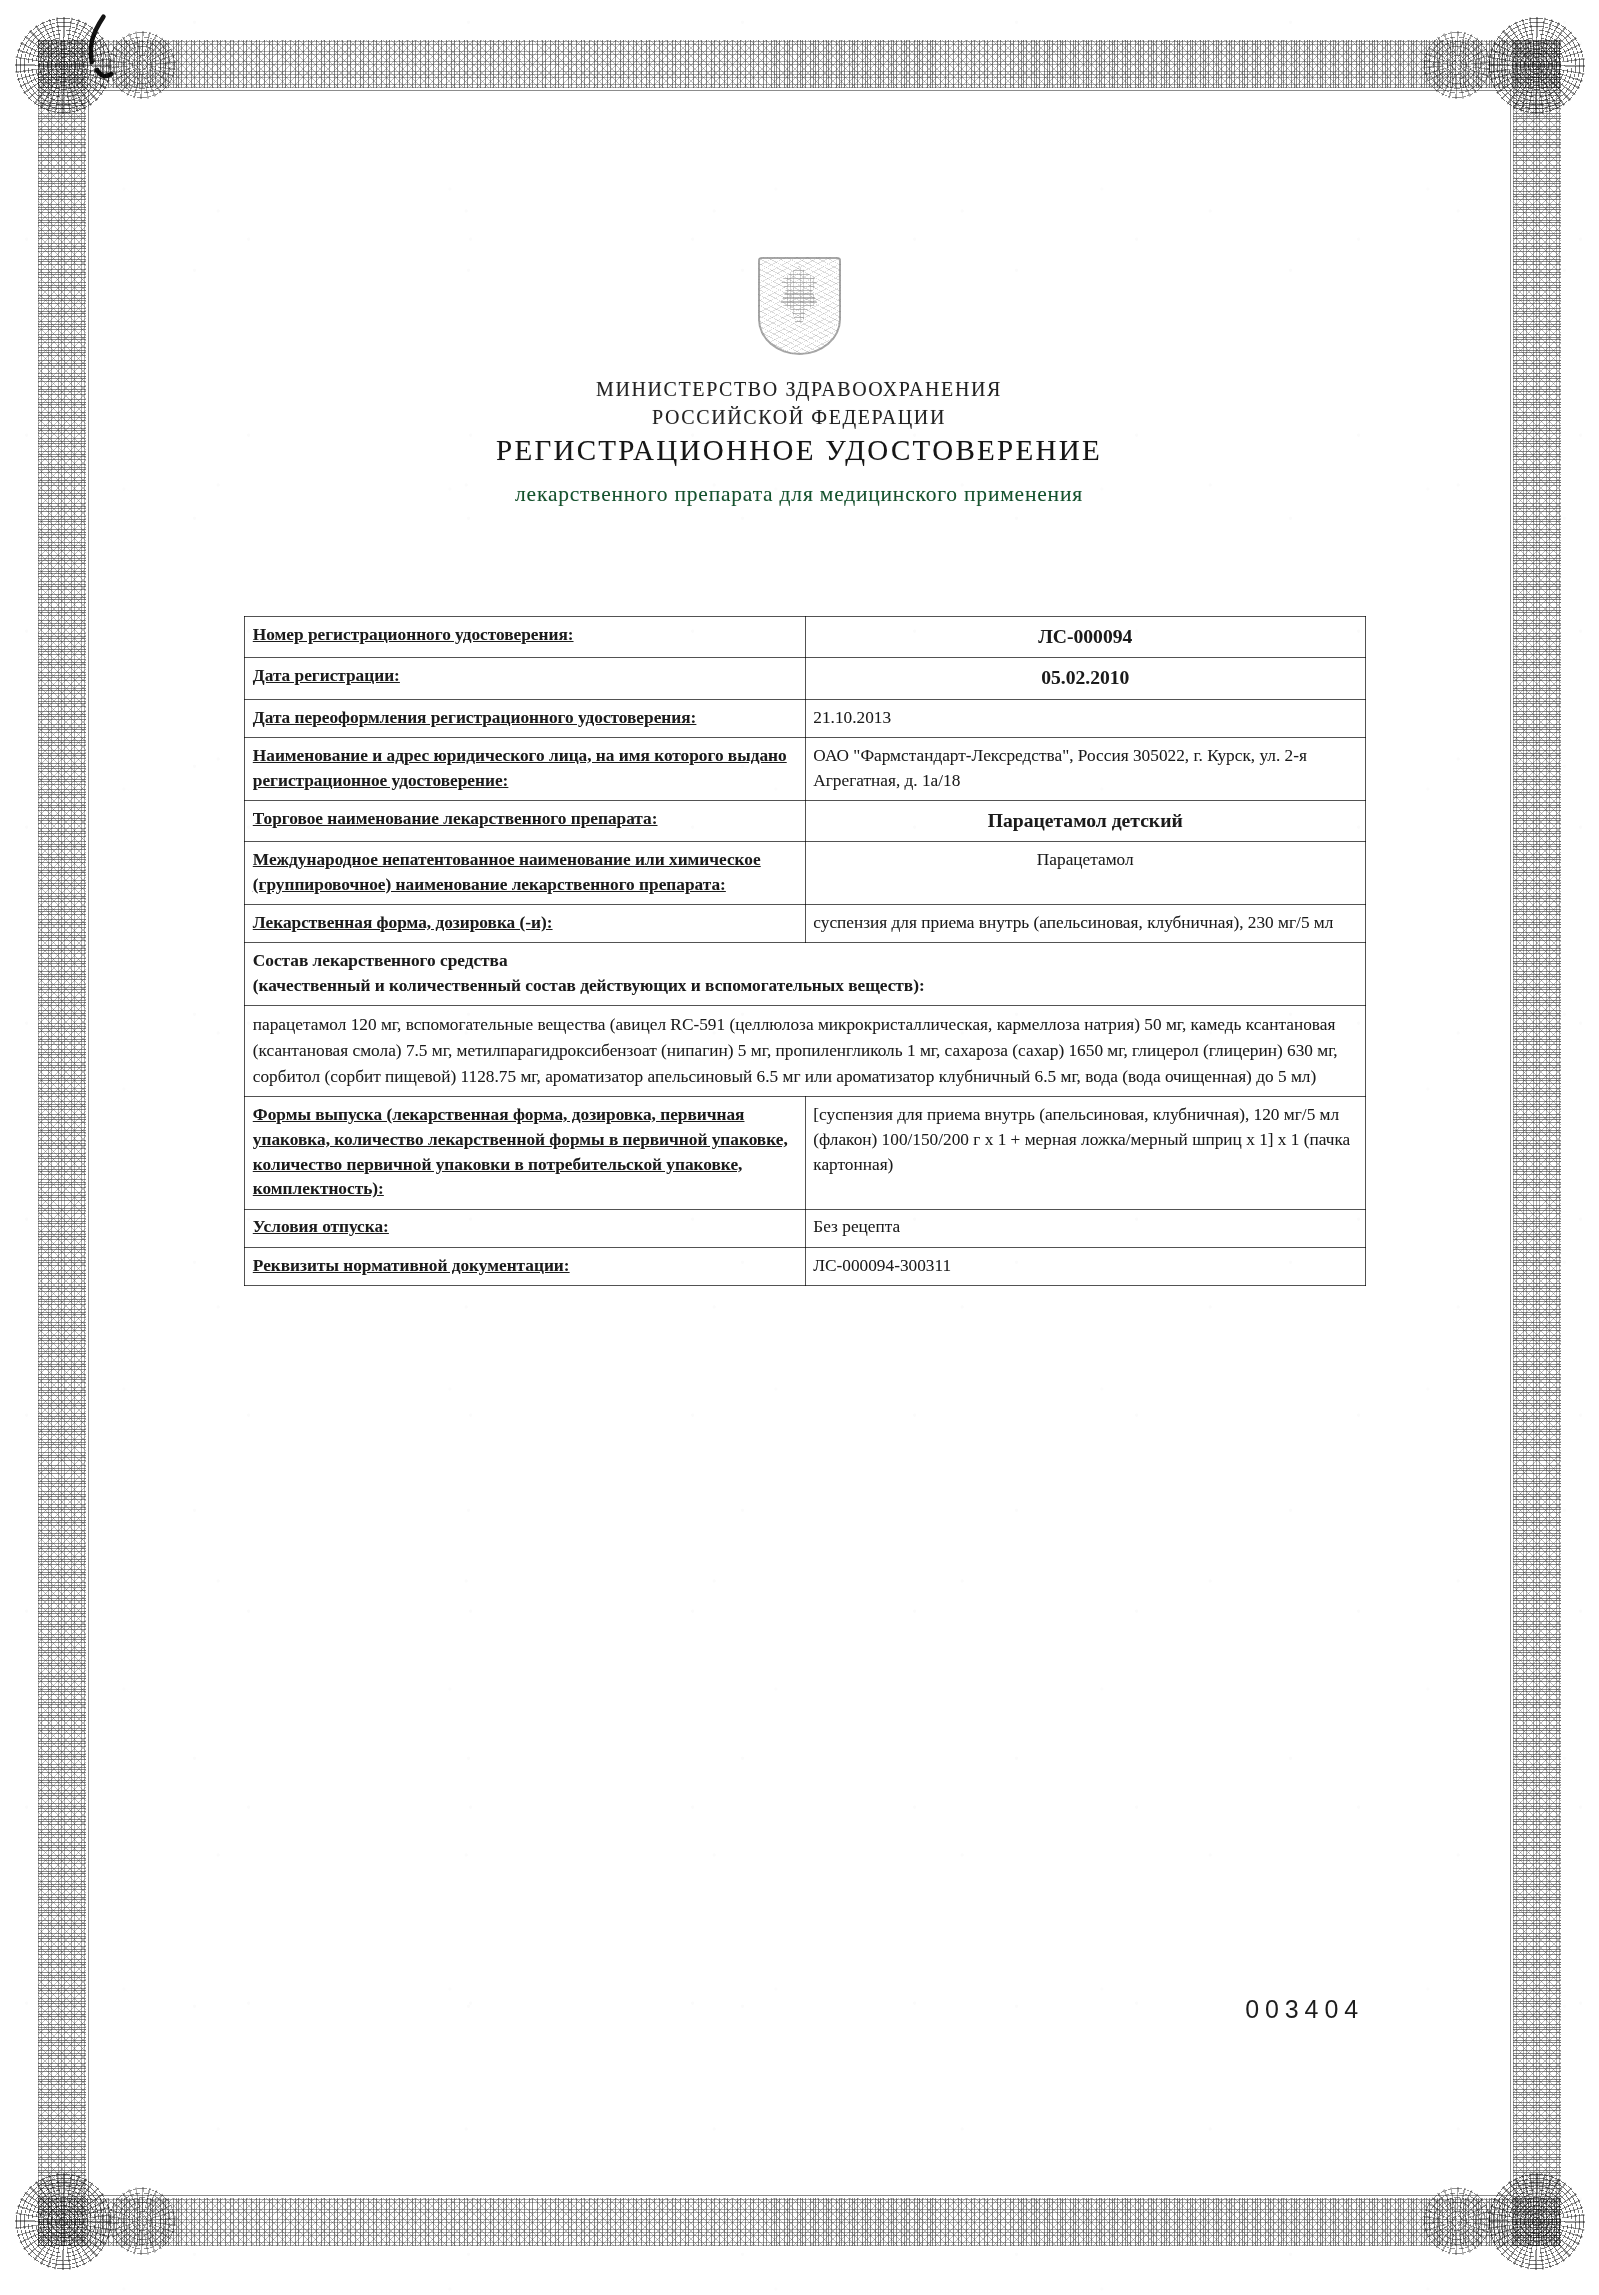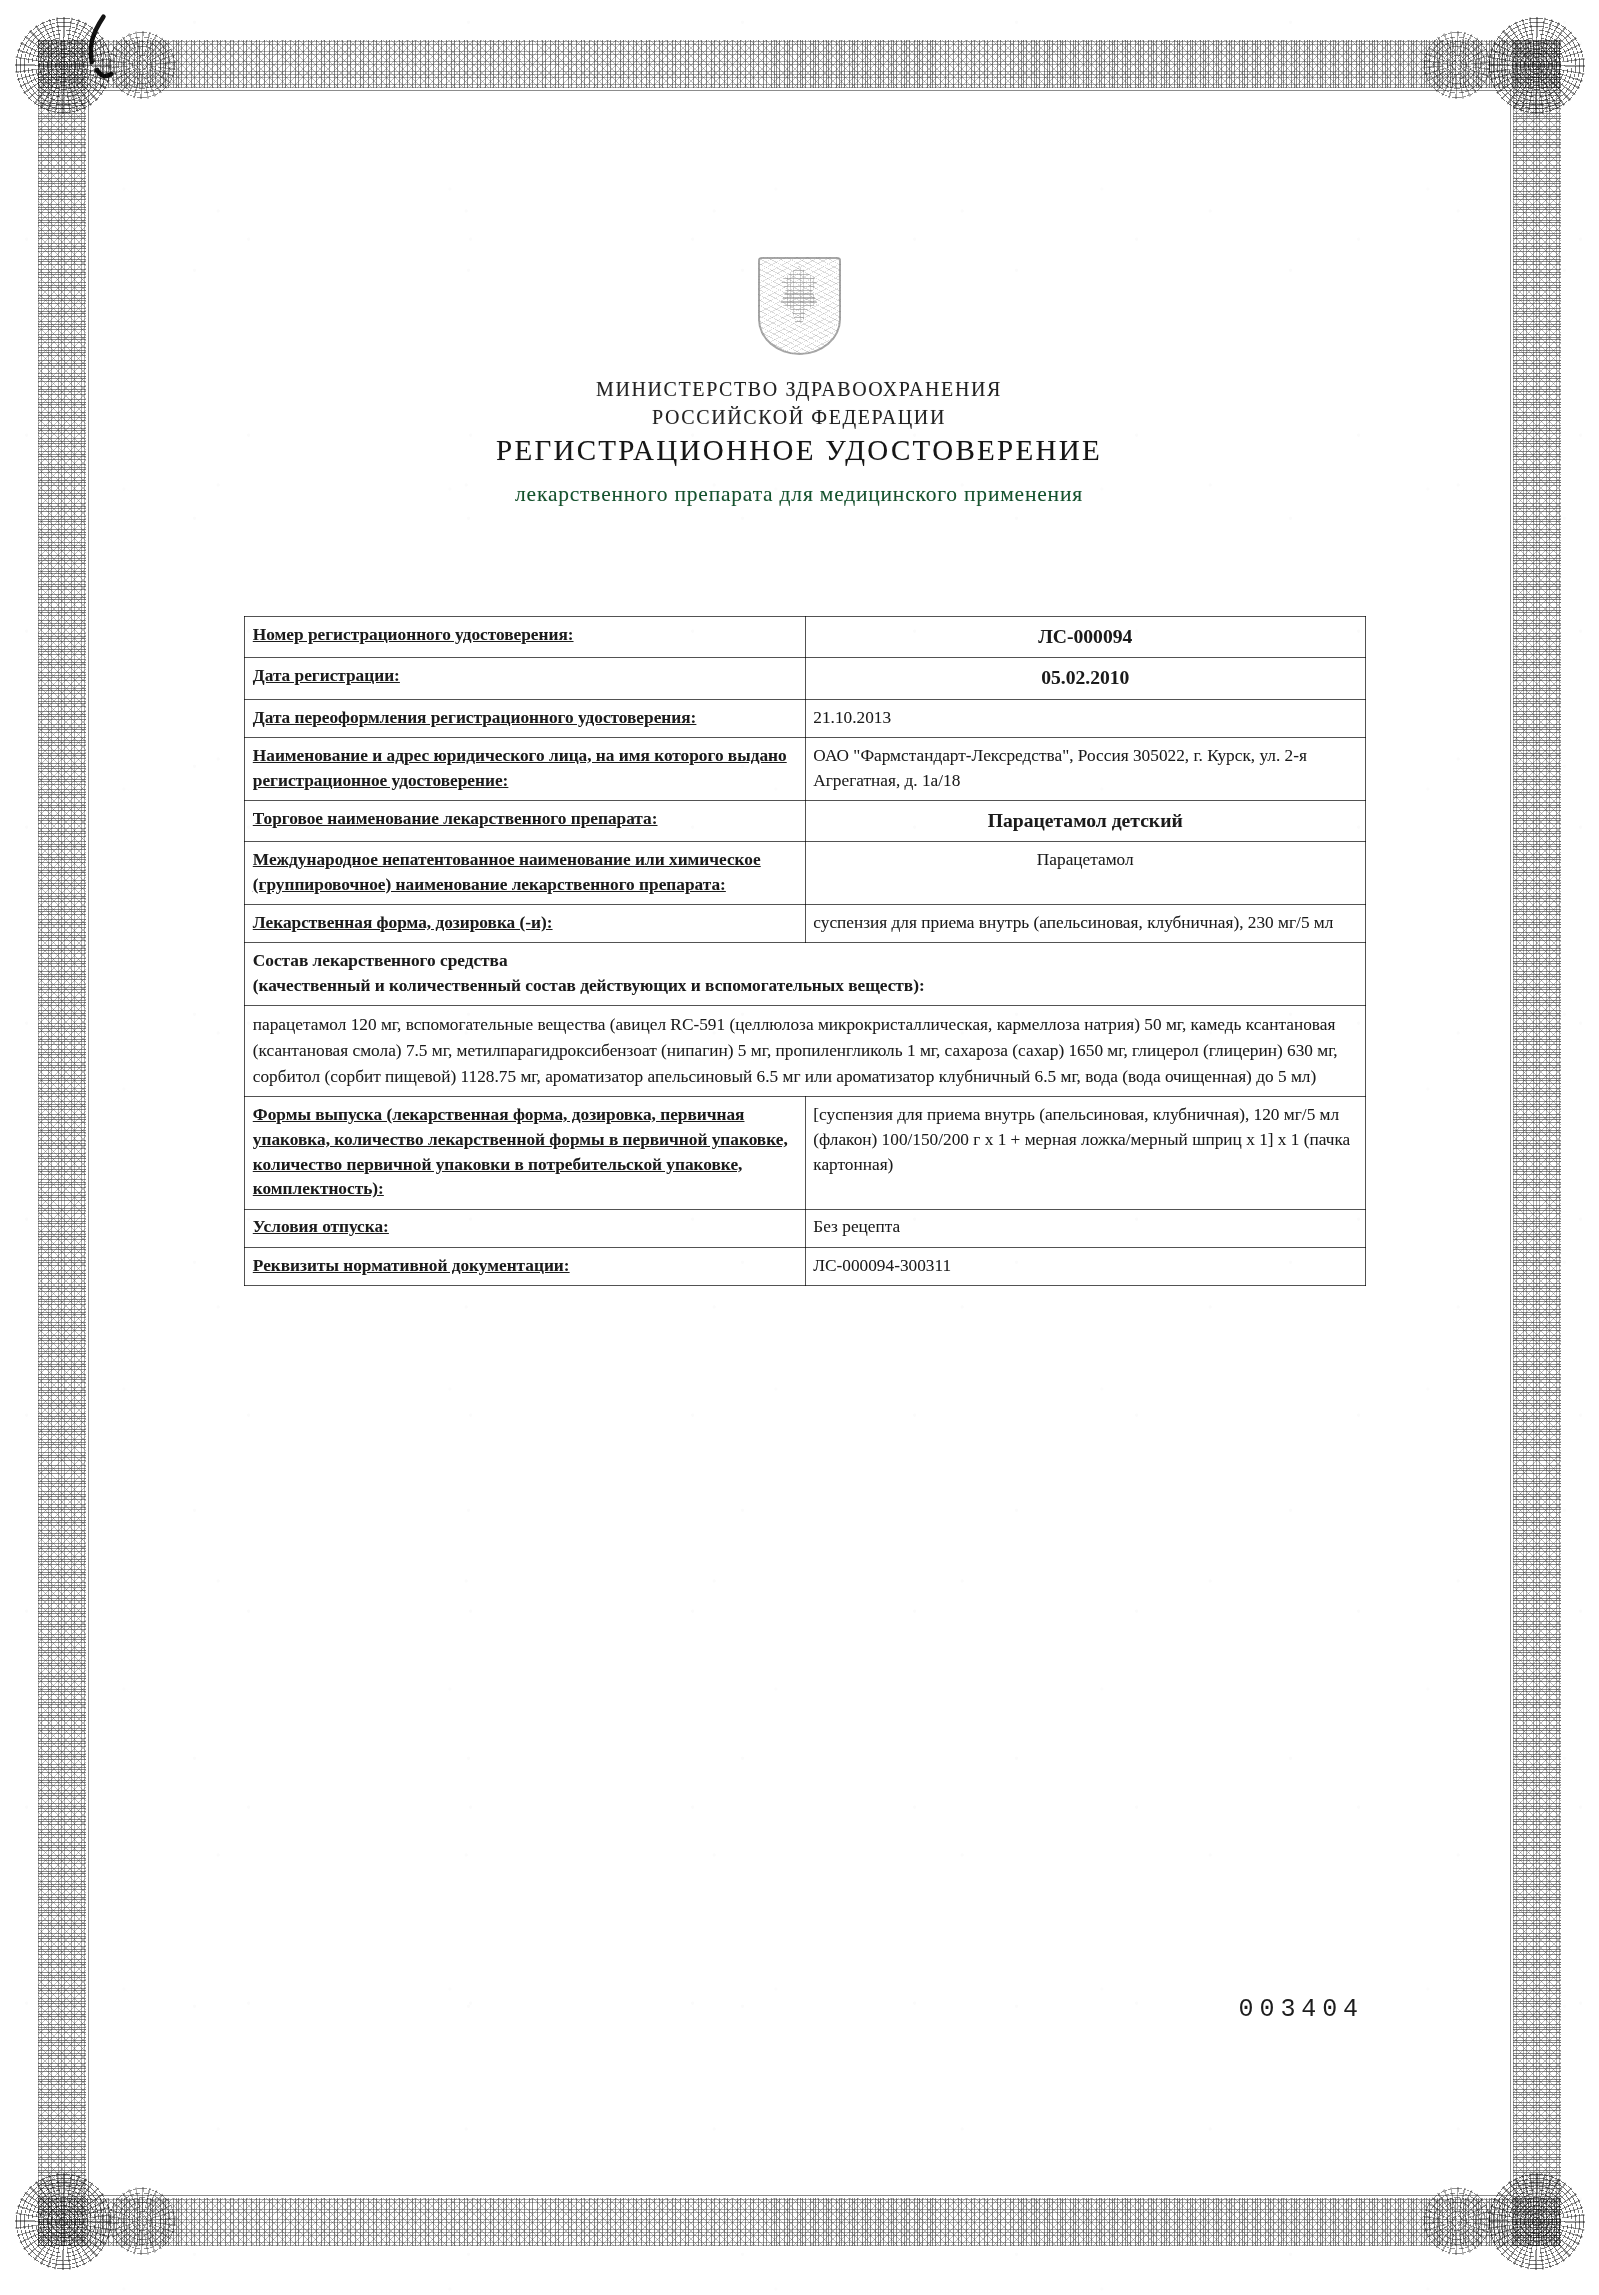--- a/index.html
+++ b/index.html
@@ -258,21 +258,21 @@
   .composition-body {
     font-weight: normal;
     line-height: 1.5;
   }
 
   
   #serial {
     position: absolute;
     right: 104px;
     top: 1881px;
-    font-family: Liberation Mono, monospace;
+    font-family: Liberation Sans, sans-serif;
     font-size: 25px;
     letter-spacing: 5.9px;
     color: #1d1d1d;
   }
 </style>
 </head>
 <body>
 
 <div id="page">
 

